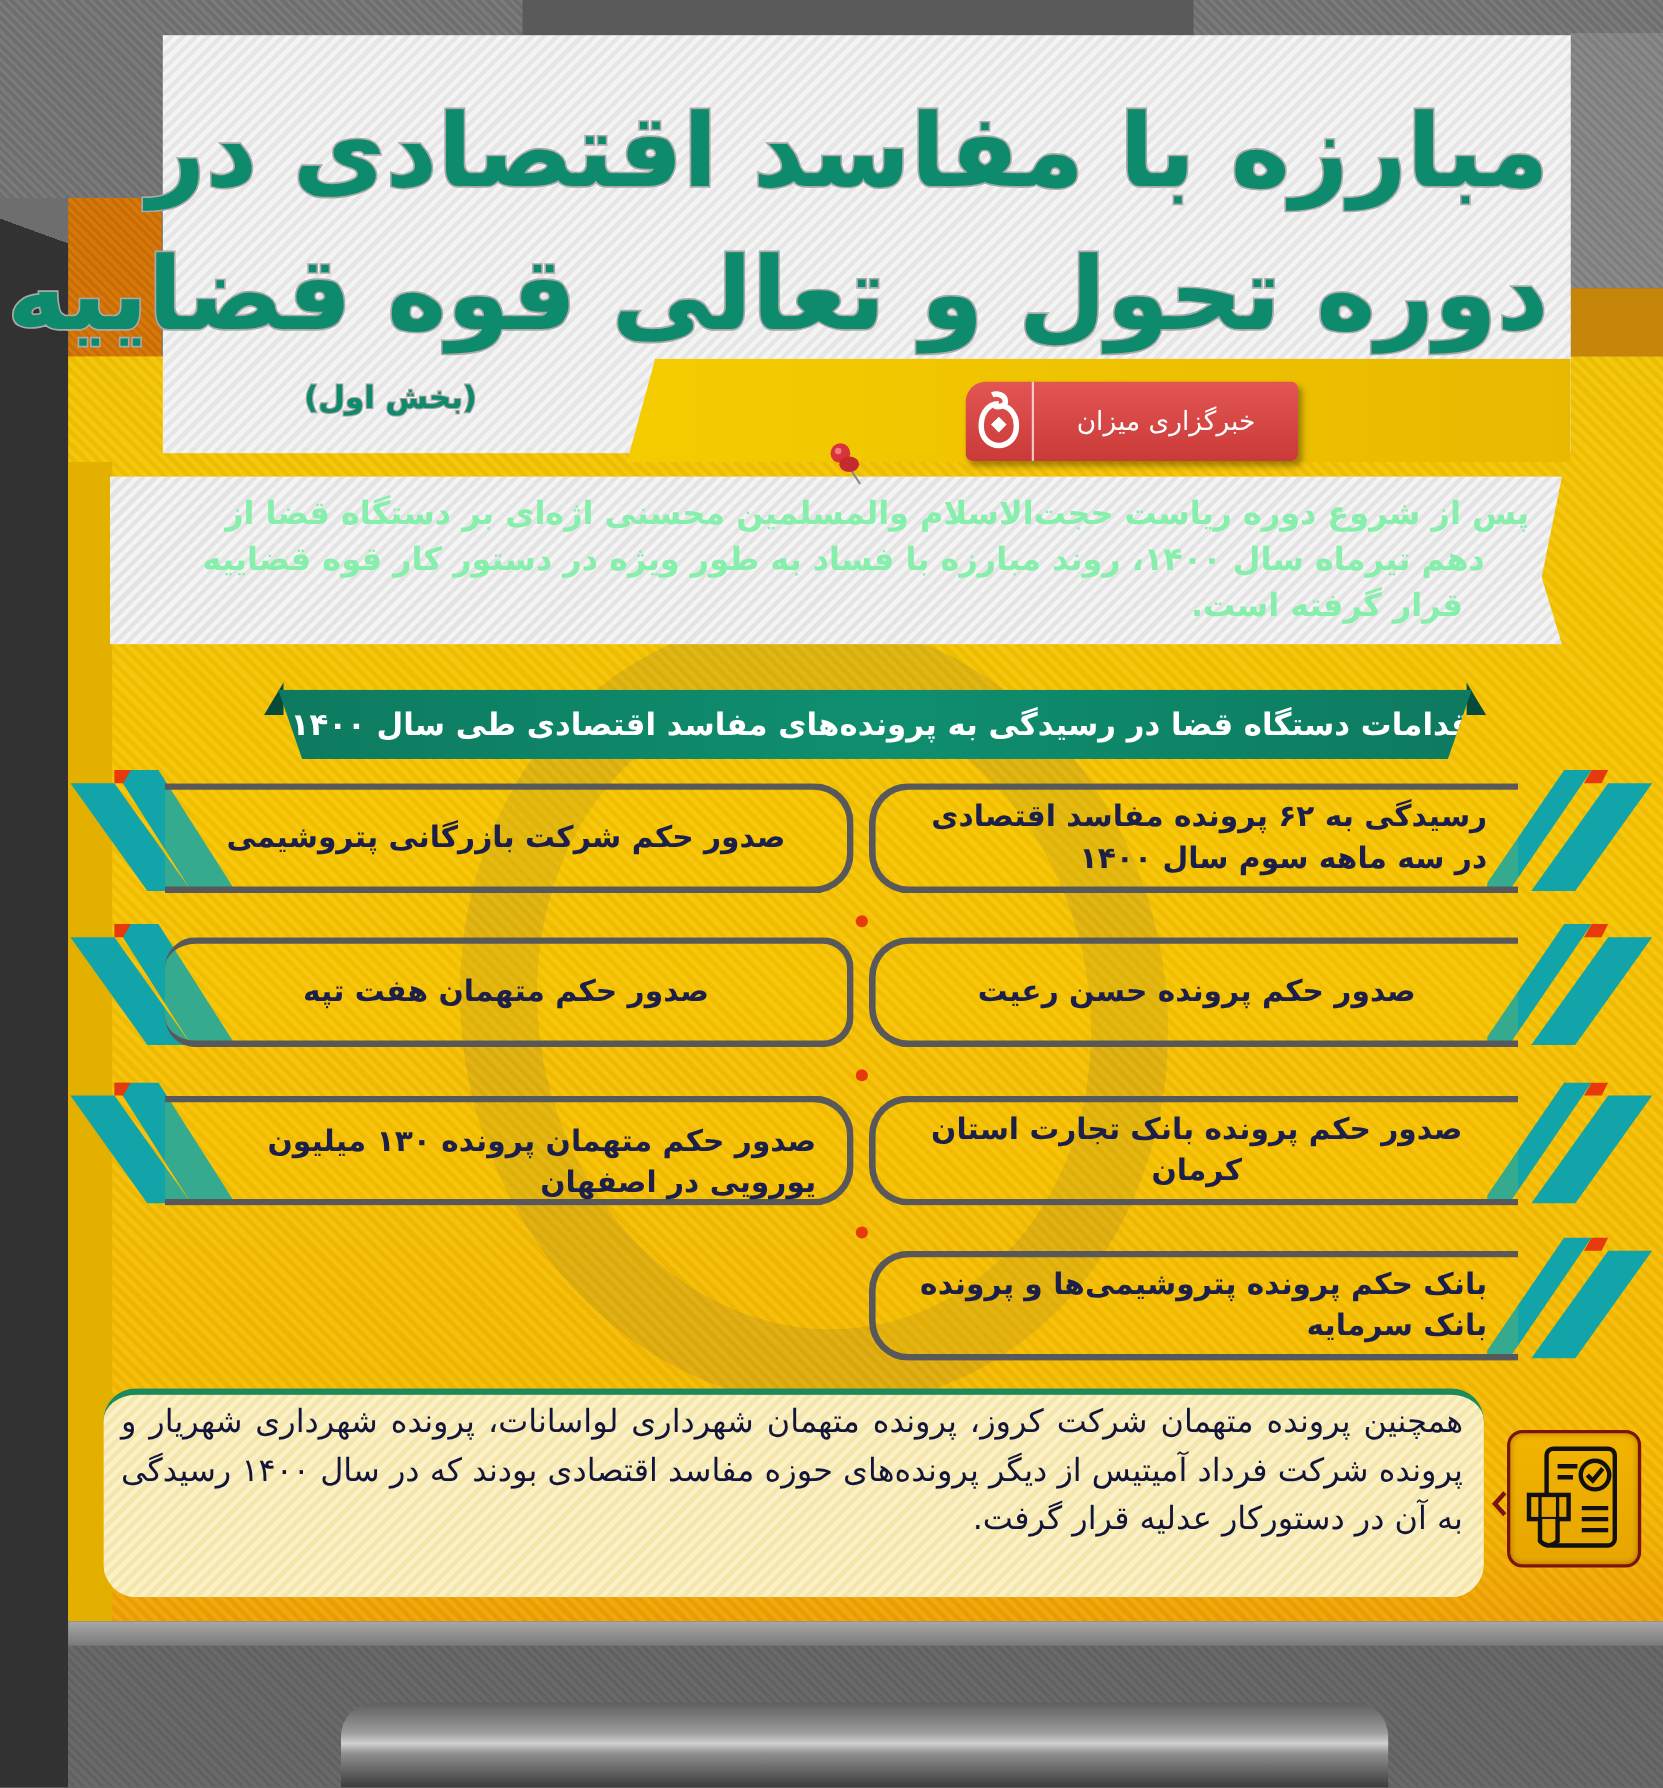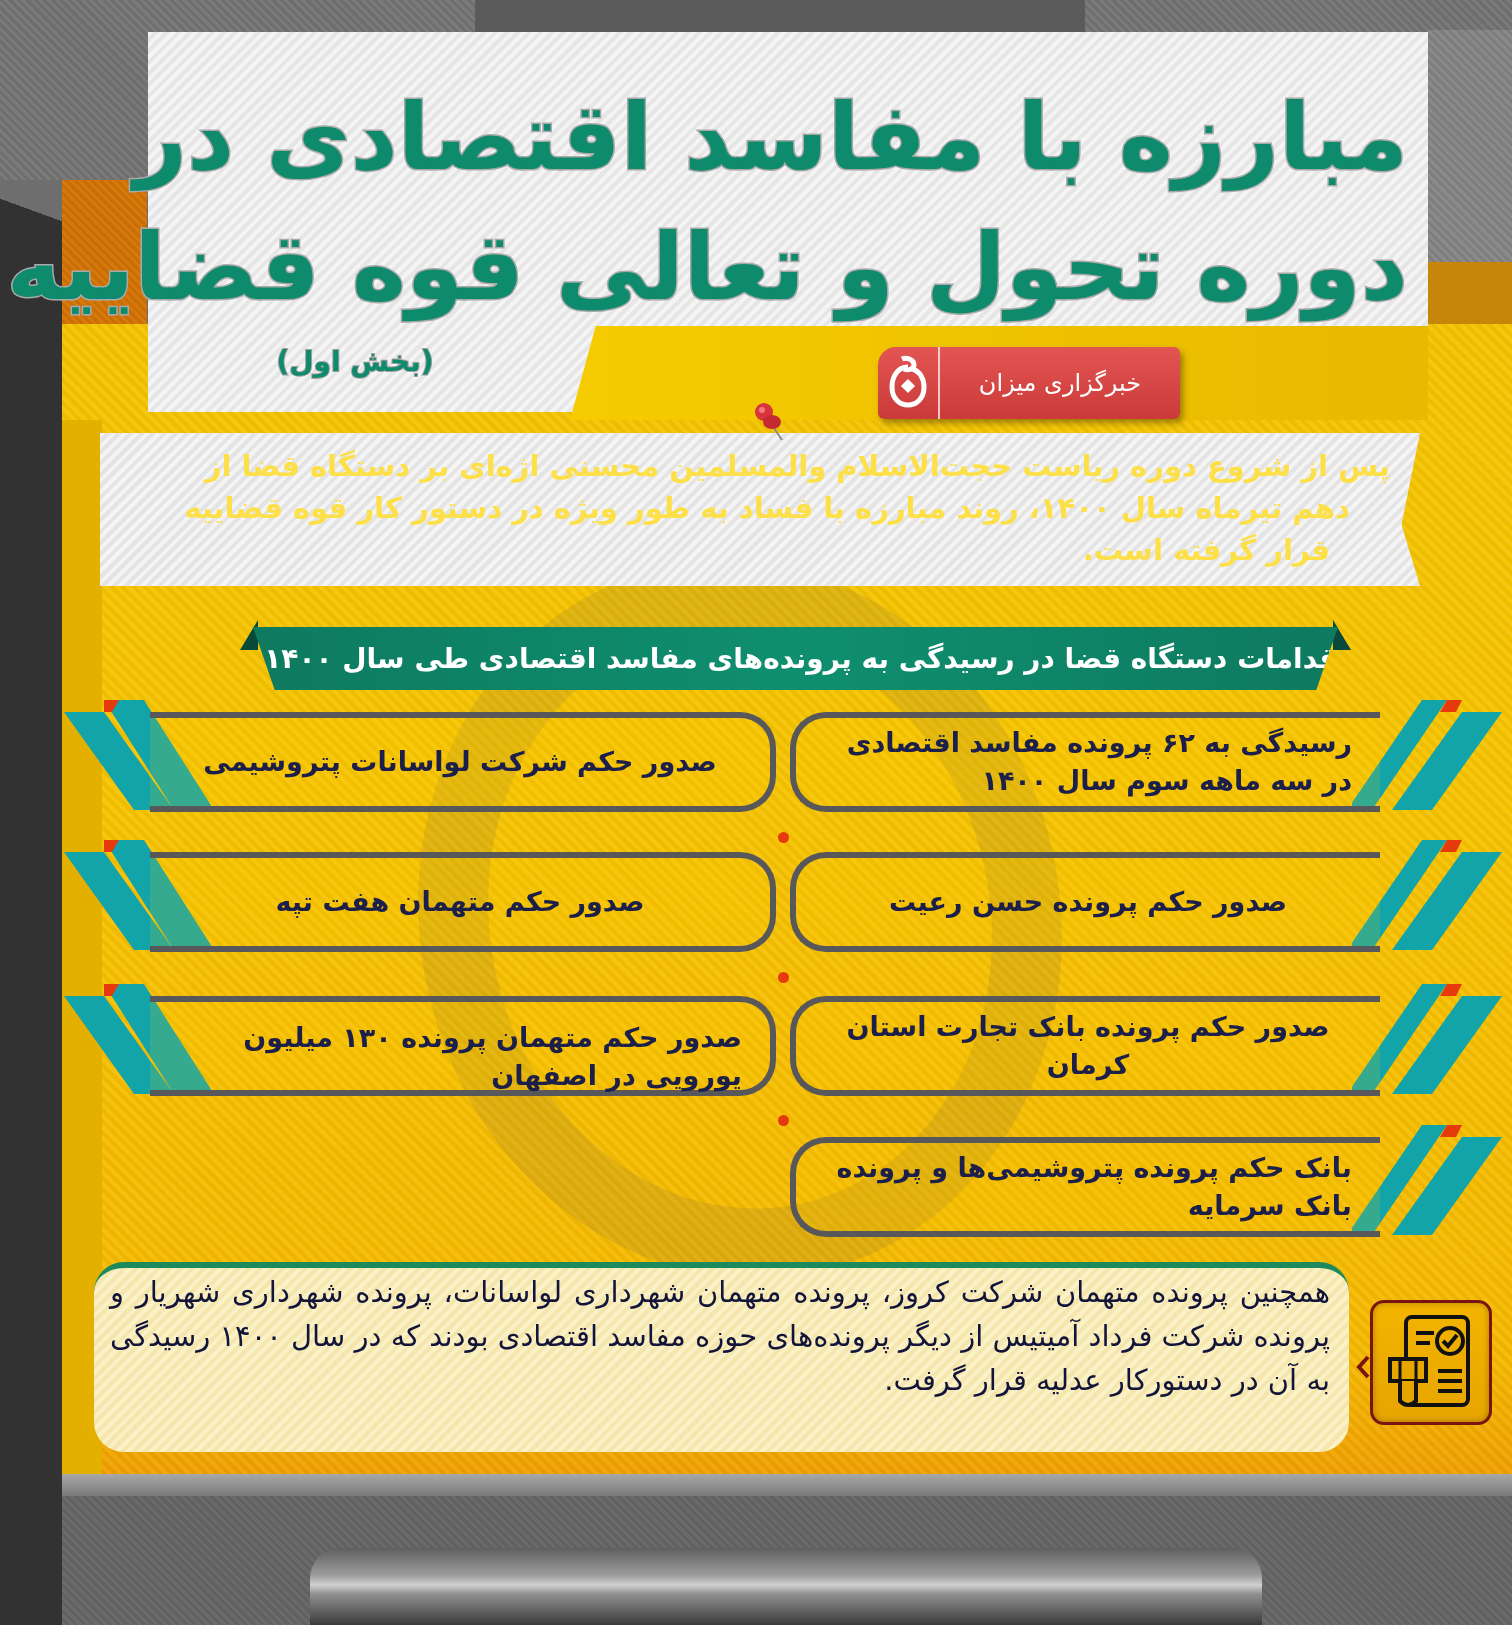--- a/index.html
+++ b/index.html
@@ -124,21 +124,21 @@
 
   
   .intro-paper {
     position: absolute; left: 100px; top: 433px; width: 1320px; height: 153px;
     background: repeating-linear-gradient(135deg, #f4f4f4 0 4px, #e4e4e4 4px 8px);
     clip-path: polygon(0 0, 100% 0, 98.6% 60%, 100% 100%, 0 100%);
     box-shadow: 0 2px 4px rgba(0,0,0,0.2);
   }
   .intro-text {
     position: absolute; left: 130px; top: 445px; width: 1280px;
-    font-weight: bold; font-size: 29px; line-height: 42px; color: #fde047;
+    font-weight: bold; font-size: 29px; line-height: 42px; color: #86efac;
     text-align: right; direction: rtl;
     padding-right: 20px;
   }
   .intro-text span { display: block; }
   .intro-text span.l2 { padding-right: 40px; }
   .intro-text span.l3 { padding-right: 60px; }
 
   
   .section-header {
     position: absolute; left: 253px; top: 620px; width: 1085px; height: 70px;
@@ -308,23 +308,23 @@
   <div class="txt" style="text-align:center;">صدور حکم پرونده حسن رعیت</div>
 </div>
 <div class="card right" style="top:996px;">
   <div class="txt" style="text-align:center;">صدور حکم پرونده بانک تجارت استان کرمان</div>
 </div>
 <div class="card right" style="top:1137px;">
   <div class="txt">بانک حکم پرونده پتروشیمی‌ها و پرونده بانک سرمایه</div>
 </div>
 
 <div class="card left" style="top:712px;">
-  <div class="txt">صدور حکم شرکت لواسانات پتروشیمی</div>
-</div>
-<div class="card left" style="top:852px;">
+  <div class="txt">صدور حکم شرکت بازرگانی پتروشیمی</div>
+</div>
+<div class="card left" style="top:852px;border-radius:28px;">
   <div class="txt">صدور حکم متهمان هفت تپه</div>
 </div>
 <div class="card left" style="top:996px;">
   <div class="txt justify">صدور حکم متهمان پرونده ۱۳۰ میلیون یورویی در اصفهان</div>
 </div>
 
 <div class="dot" style="left:778px; top:832px;"></div>
 <div class="dot" style="left:778px; top:972px;"></div>
 <div class="dot" style="left:778px; top:1115px;"></div>
 

